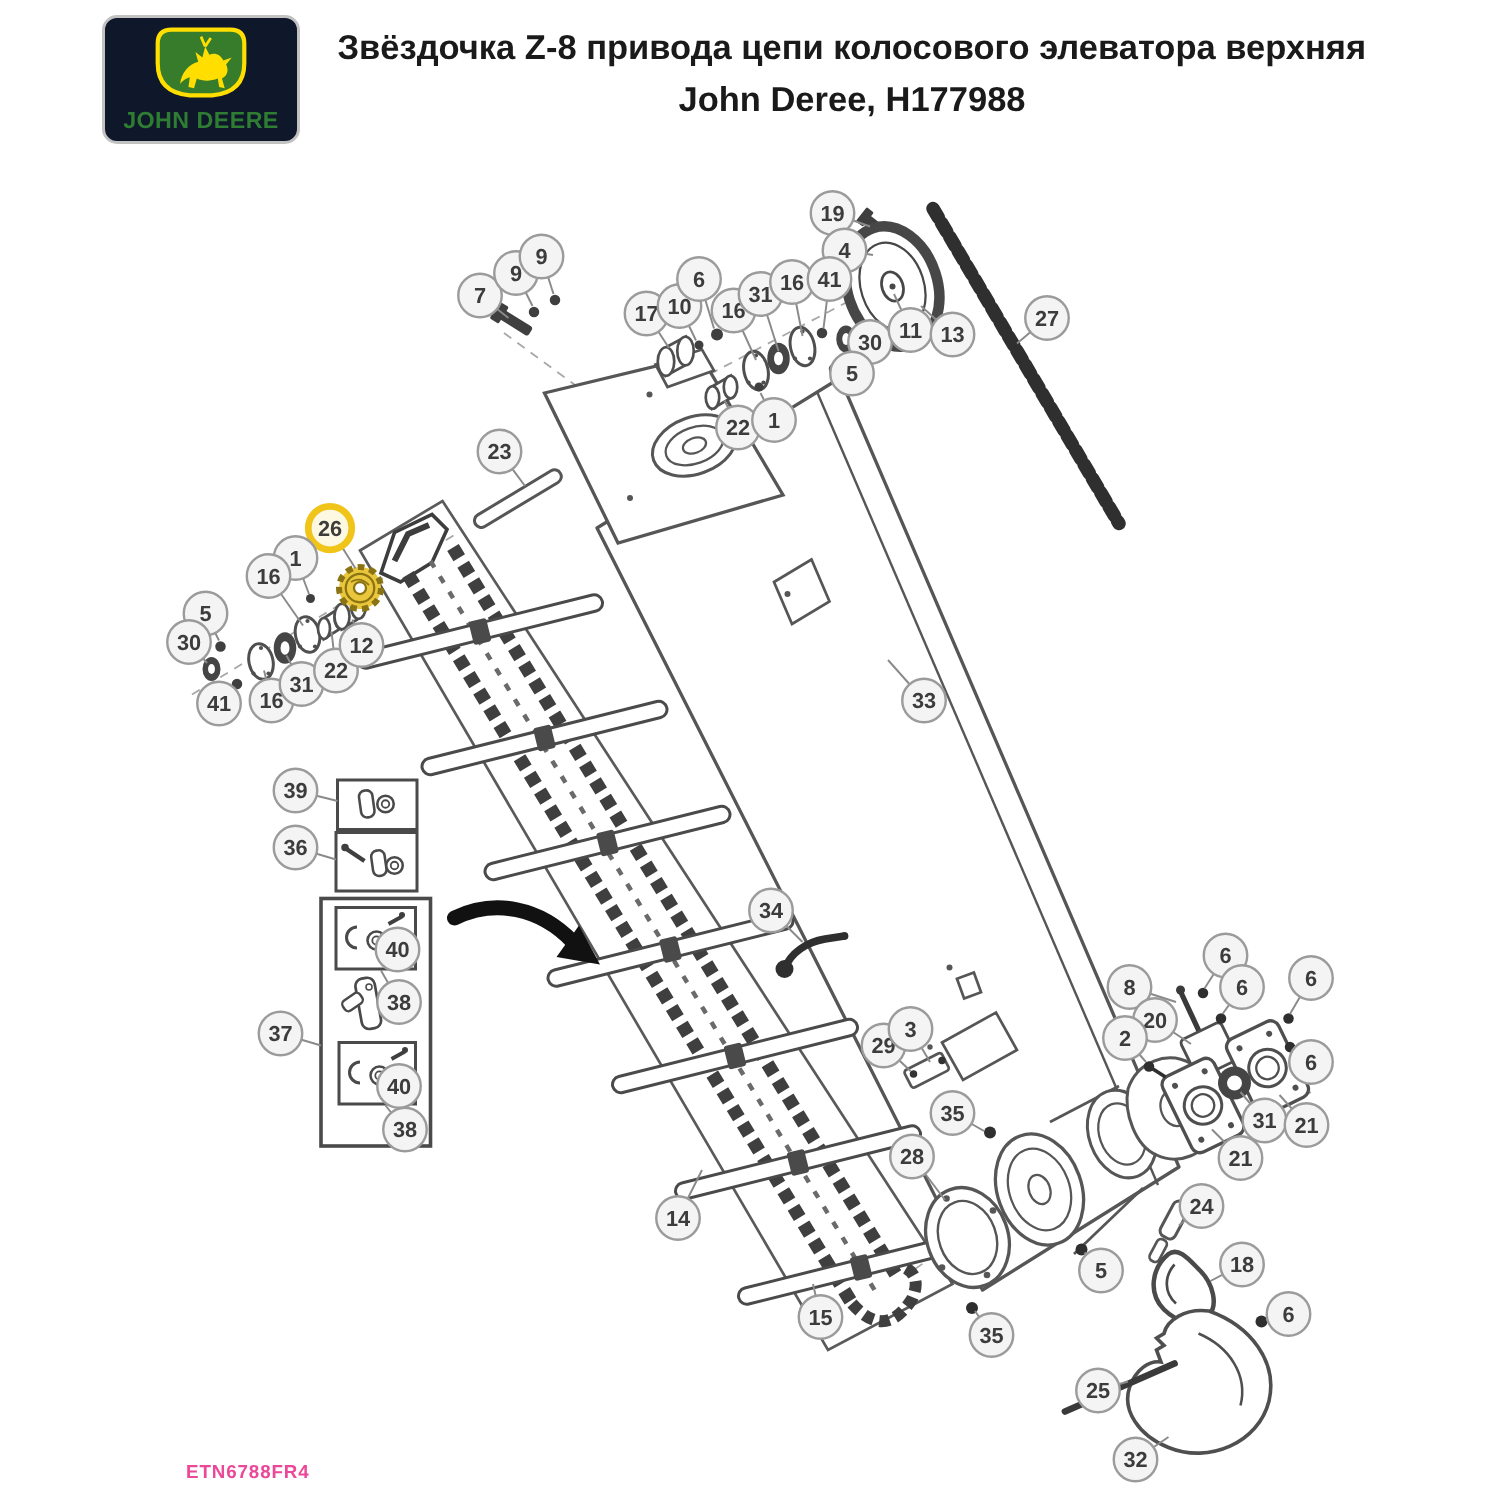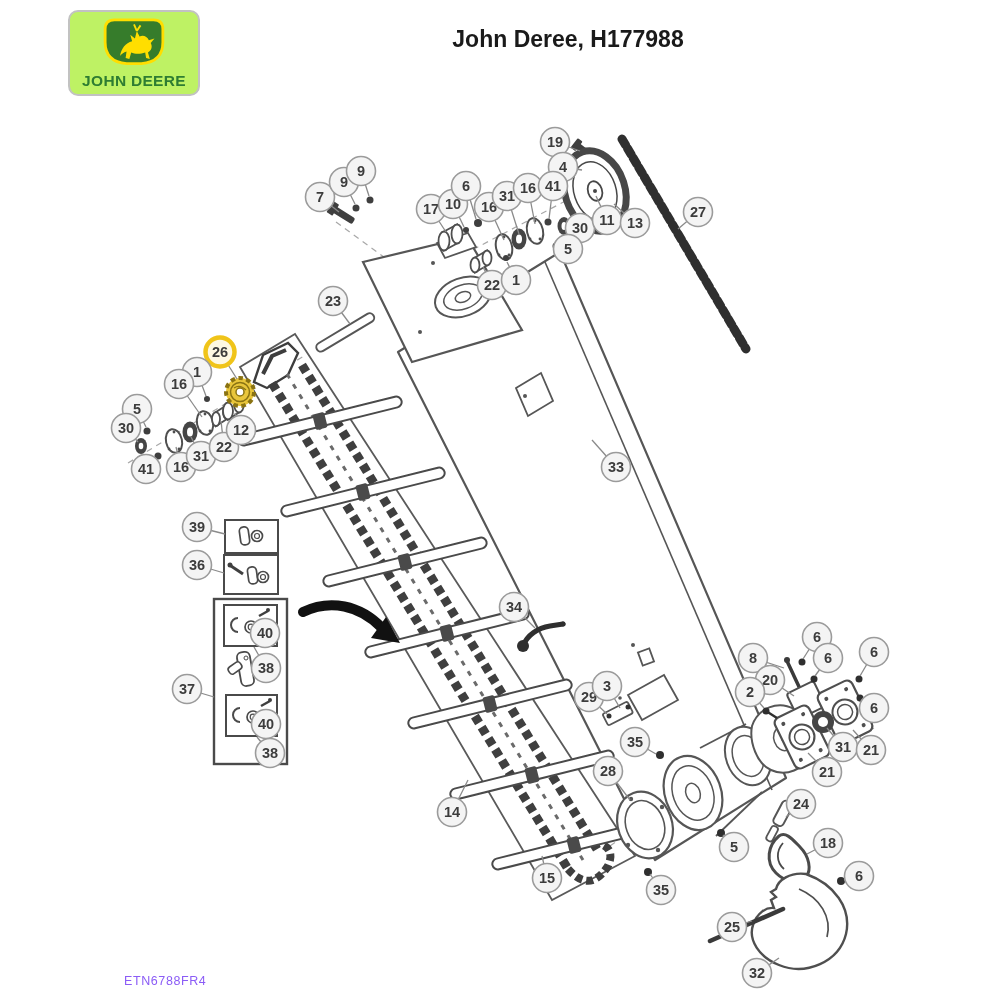--- a/index.html
+++ b/index.html
@@ -1,45 +1,46 @@
 <!DOCTYPE html>
 <html><head>
 <meta charset="utf-8">
 <style>
   html,body{margin:0;padding:0;background:#fff;}
   .page{position:relative;width:1000px;height:1000px;background:#fff;overflow:hidden;
         font-family:"Liberation Sans",sans-serif;}
   .logo-box{position:absolute;left:68px;top:10px;width:128px;height:82px;
-        border:2px solid #c2c2c2;border-radius:10px;background:#bef264;
+        border:2px solid #c2c2c2;border-radius:10px;background:#0f172a;
         display:flex;flex-direction:column;align-items:center;justify-content:center;gap:1px;}
   .logo-text{font-size:15.5px;font-weight:bold;color:#2E7D32;letter-spacing:.3px;white-space:nowrap;}
   .title{position:absolute;left:225px;top:18px;width:686px;color:#1a1a1a;}
   .title .t1{font-size:23px;font-weight:bold;white-space:nowrap;}
   .title .t2{font-size:23px;font-weight:bold;text-align:center;margin-top:8px;}
   .diagram{position:absolute;left:0;top:0;width:1000px;height:1000px;}
-  .code{position:absolute;left:124px;top:974px;font-size:12.5px;font-weight:normal;
-        letter-spacing:.6px;color:#8b5cf6;}
+  .code{position:absolute;left:124px;top:974px;font-size:12.5px;font-weight:bold;
+        letter-spacing:.6px;color:#ec4899;}
 </style>
 </head>
 <body>
 
 <div class="page">
 
   <div class="logo-box">
     <svg width="66" height="54" viewBox="0 0 70 58">
       <path d="M14,3 h42 q10,0 10,10 v14 q0,21 -23,23 h-16 q-23,-2 -23,-23 v-14 q0,-10 10,-10 z" fill="#367C2B" stroke="#FFDE00" stroke-width="3"></path>
       <path d="M20,42 C21,34 26,28 33,26 L31,19 L36,23 L38,15 L41,21 C45,19 49,21 51,25 L57,23 L53,28
                C55,32 54,36 50,38 L52,45 L48,44 L47,38 C42,40 36,40 32,38 L30,45 L26,44 L27,37
                C24,38 21,40 20,42 Z" fill="#FFDE00"></path>
       <path d="M38,15 L35,8 M38,15 L42,9" stroke="#FFDE00" stroke-width="2" fill="none"></path>
     </svg>
     <div class="logo-text">JOHN DEERE</div>
   </div>
 
   <div class="title">
+    <div class="t1">Звёздочка Z-8 привода цепи колосового элеватора верхняя</div>
     <div class="t2">John Deree, H177988</div>
   </div>
 
   <svg class="diagram" viewBox="0 0 1000 1000">
 
     <g stroke="#A8A8A8" stroke-width="1.2" stroke-dasharray="6 5" fill="none">
       <path d="M336,222 L448,304"></path>
       <path d="M434,270 L594,186"></path>
       <path d="M570,158 L592,188"></path>
       <path d="M128,463 L266,379 L304,356"></path>

